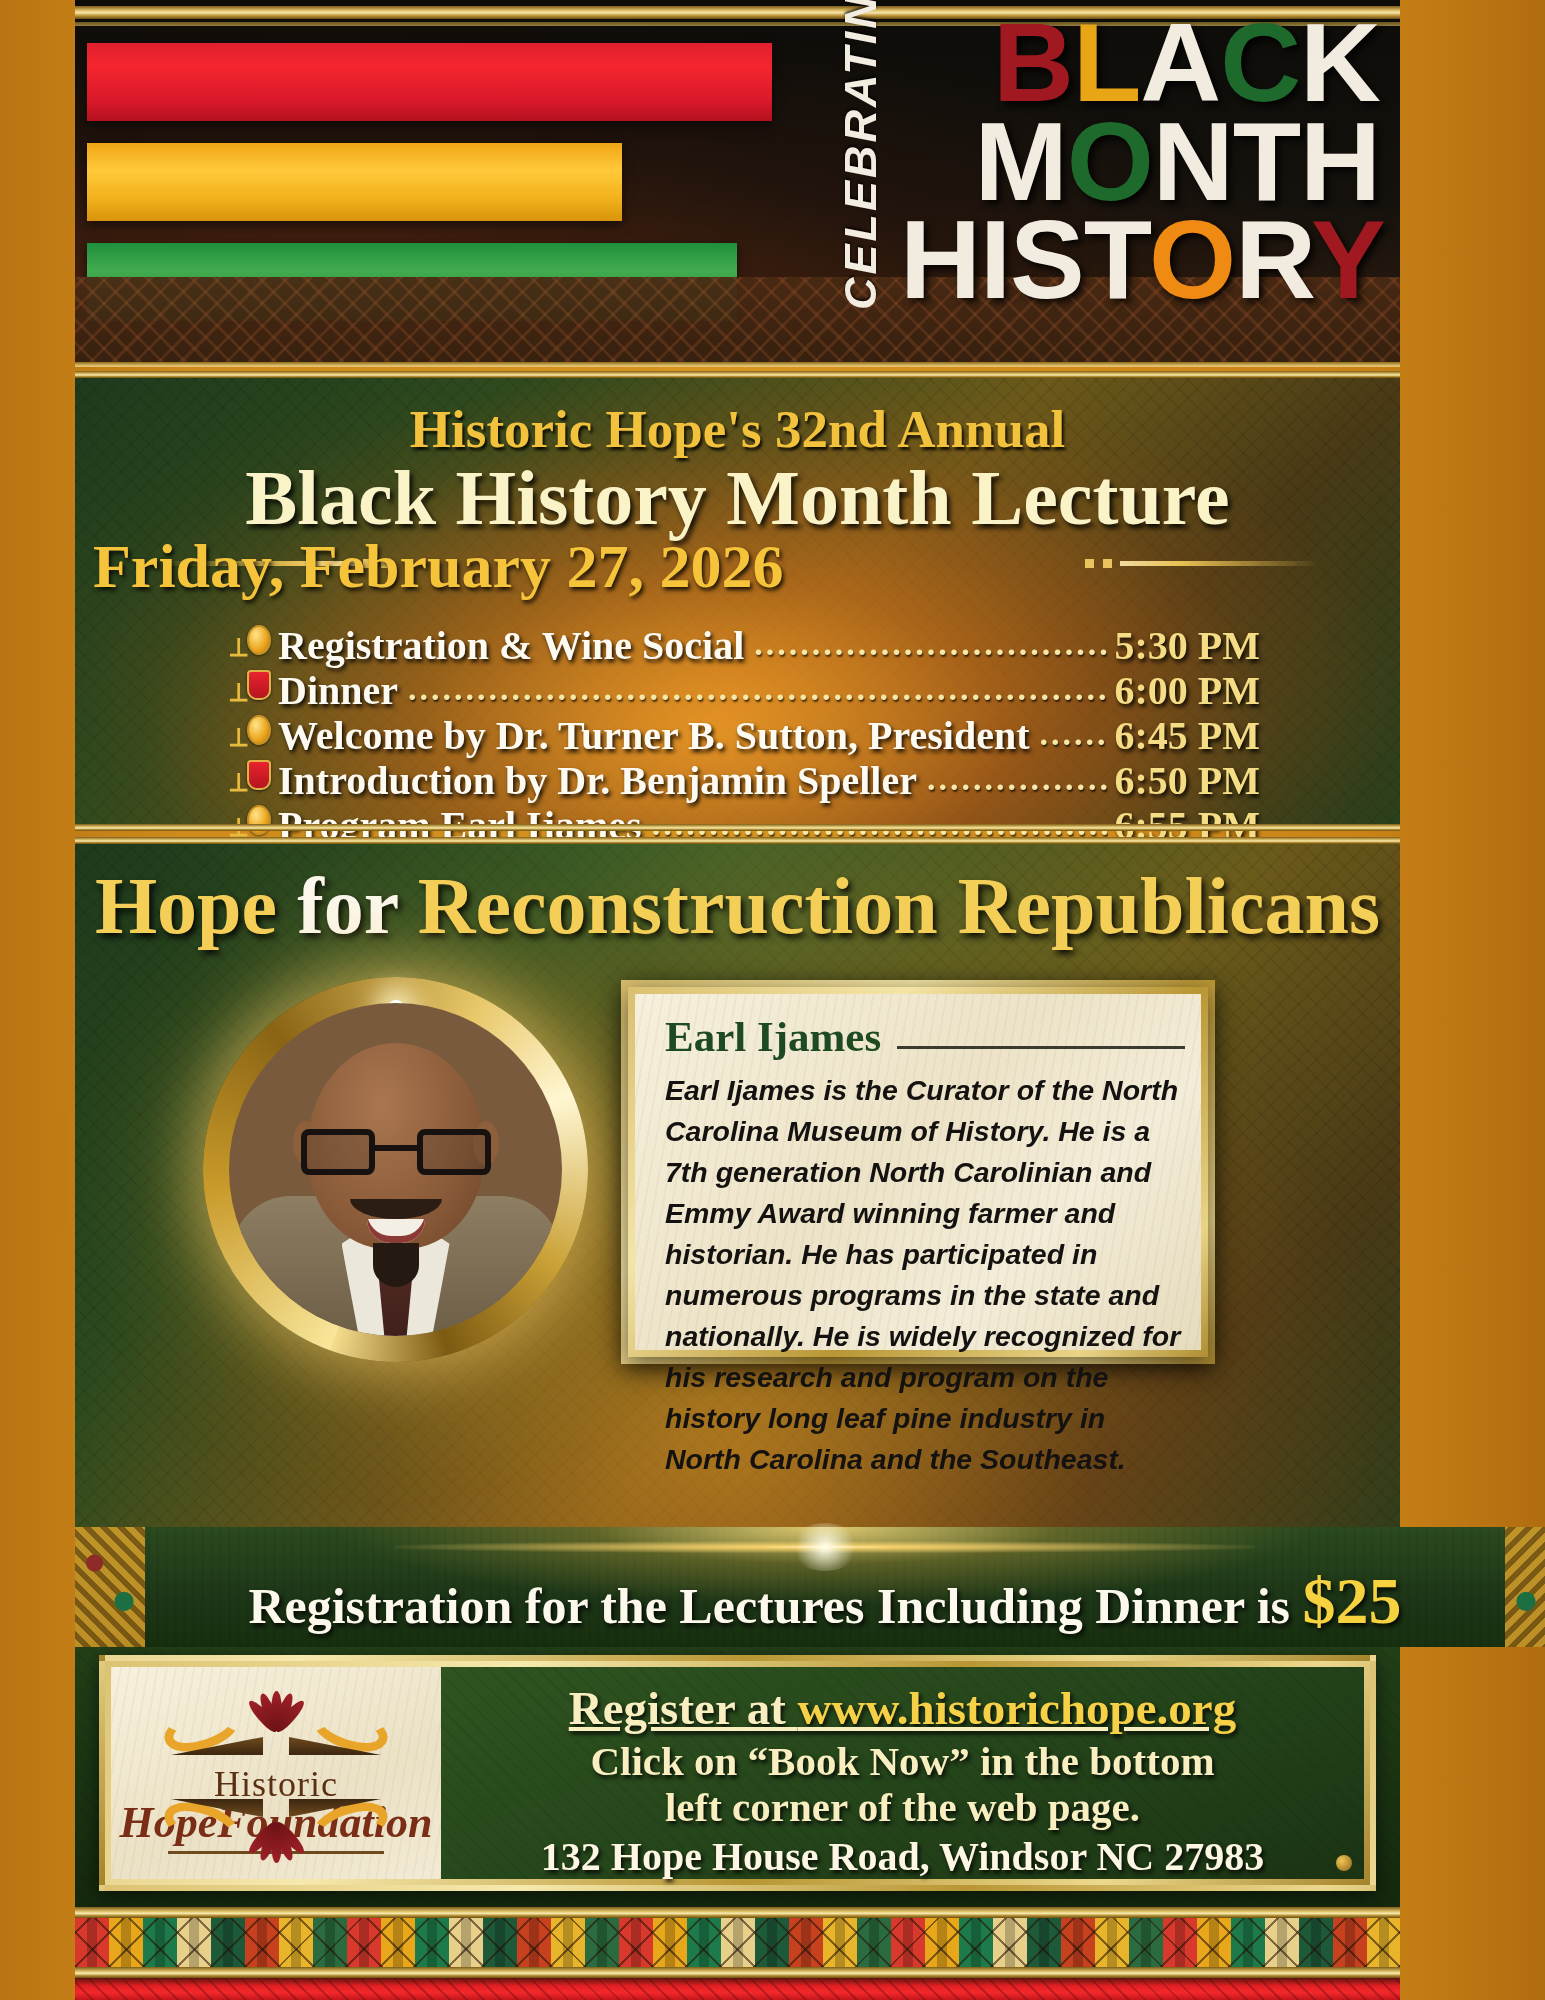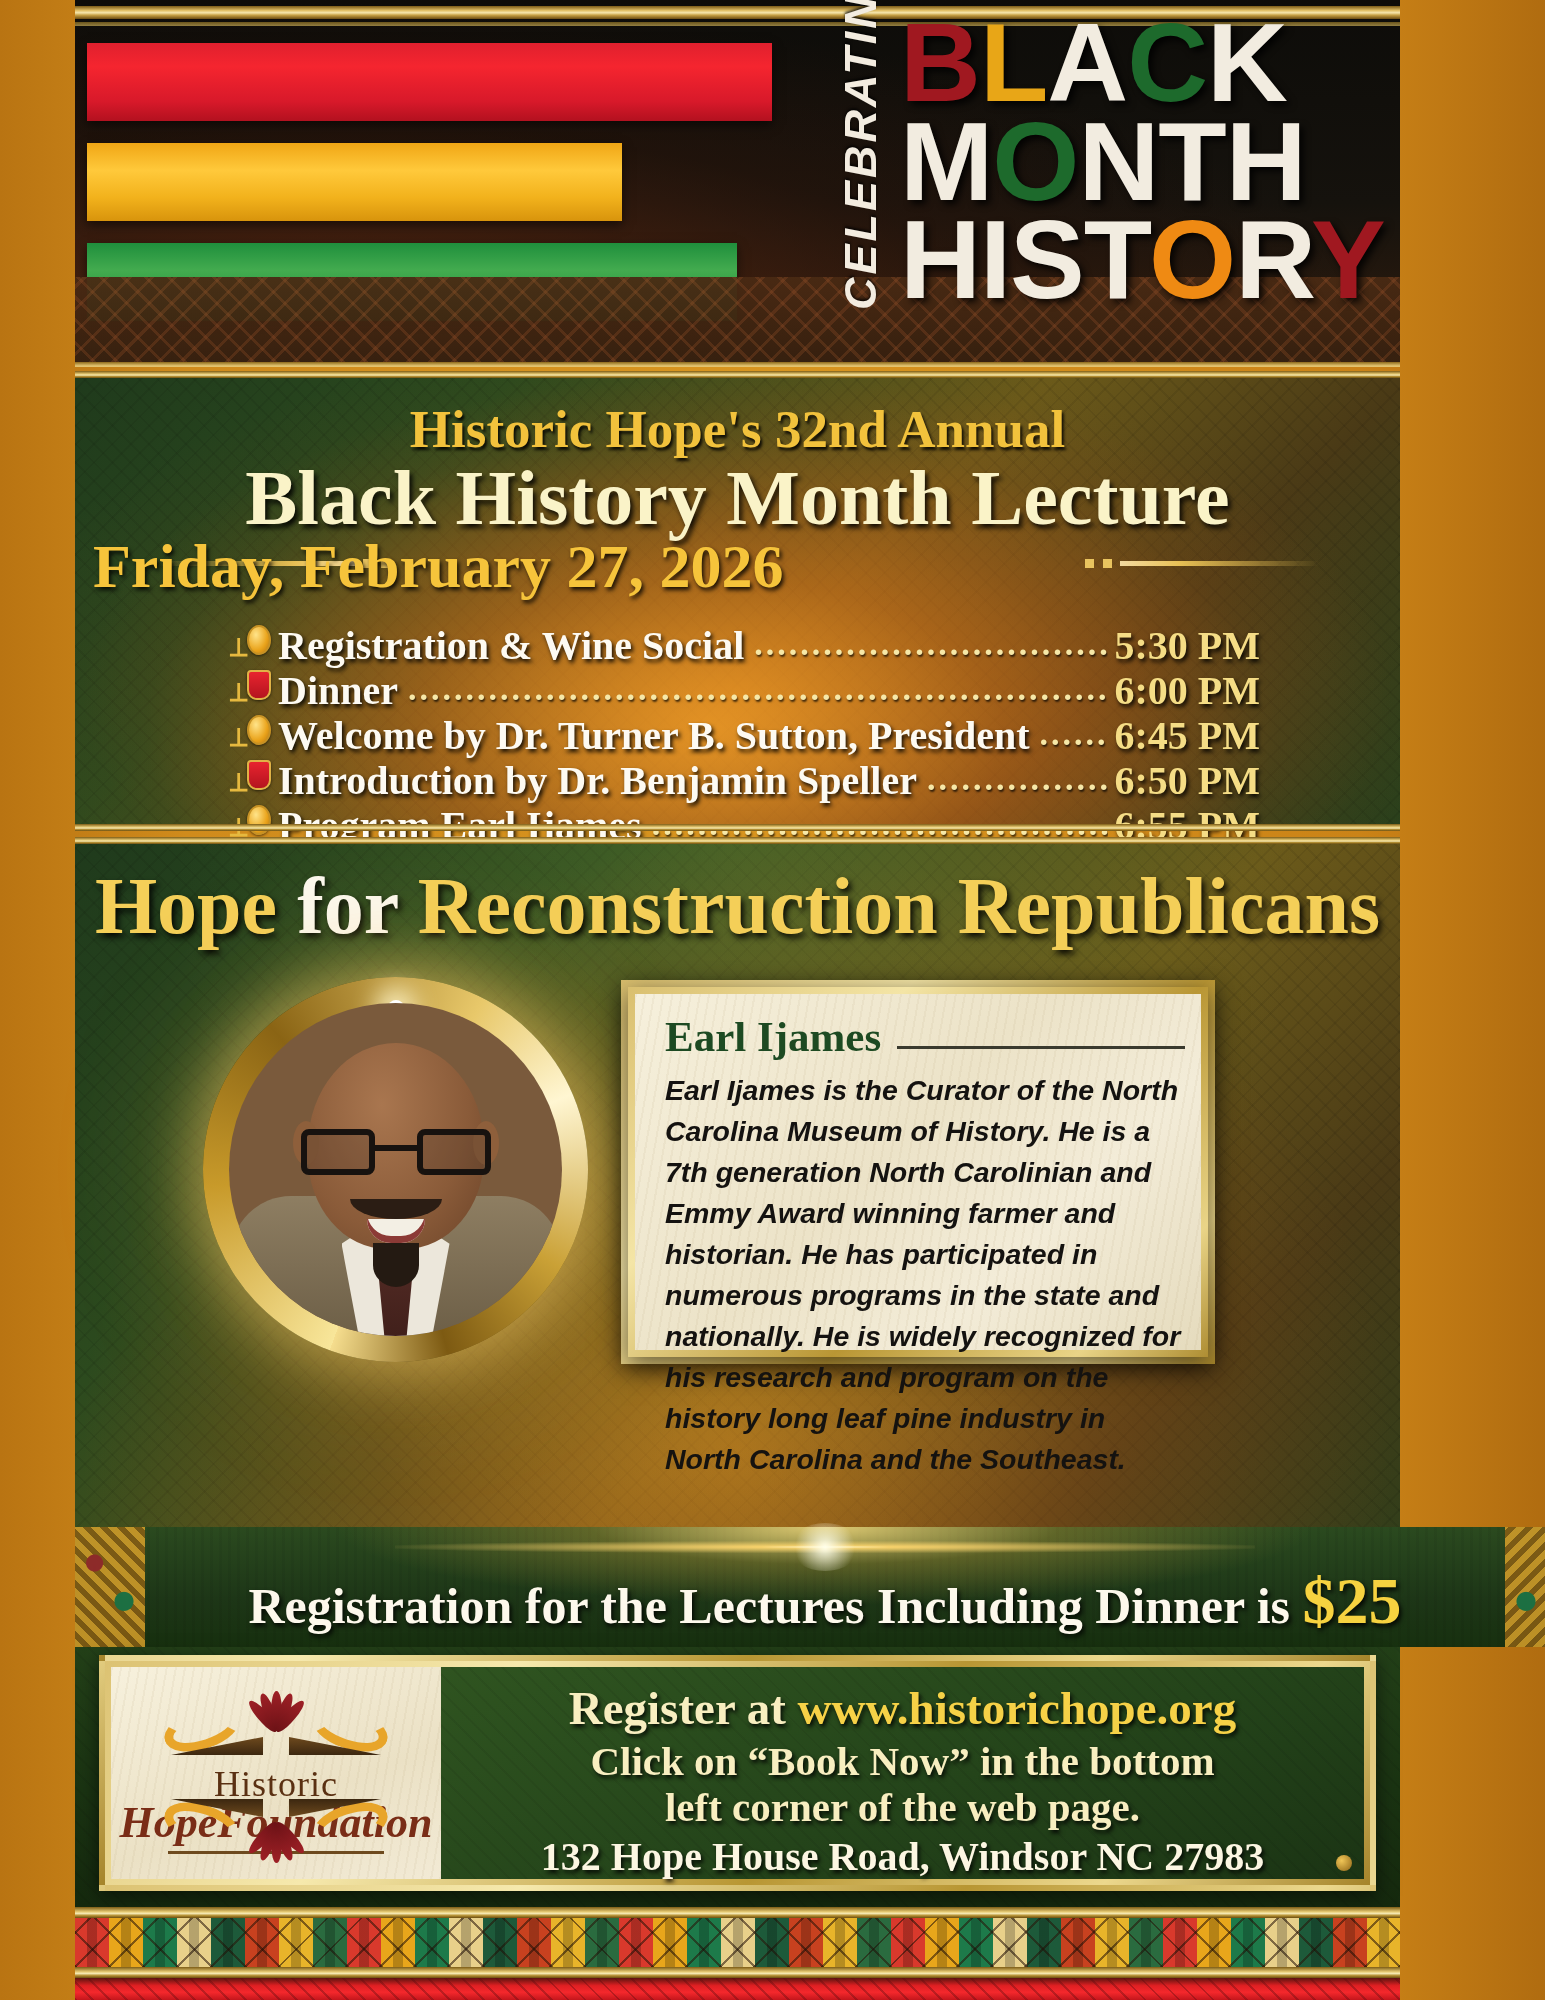--- a/index.html
+++ b/index.html
@@ -74,20 +74,21 @@
   }
 
   
   .bhm {
     position:absolute; left:825px; top:14px; width:480px;
     font-family:"Liberation Sans", sans-serif;
     font-weight:bold; line-height:.88;
     font-size:112px; letter-spacing:-1px;
     color:#f2ece0;
     text-shadow:4px 4px 7px rgba(0,0,0,.85);
+    text-align:right;
   }
   .bhm div { white-space:nowrap; }
   .bhm .cr { color:#a01820; }
   .bhm .cy { color:#e8a617; }
   .bhm .cg { color:#1d6a2c; }
   .bhm .co { color:#ef8a13; }
 
   
   .panel {
     position:absolute;
@@ -399,21 +400,21 @@
 
   .reg-right {
     flex:1 1 auto; position:relative;
     background:
       repeating-linear-gradient(45deg, rgba(0,0,0,.06) 0 2px, rgba(0,0,0,0) 2px 12px),
       linear-gradient(160deg,#2f5420,#24441a 55%,#1b3414);
     padding-top:8px;
   }
   .reg-line { text-align:center; white-space:nowrap; color:#f8eec0;
     text-shadow:2px 3px 4px rgba(0,0,0,.85); }
-  .reg-l1 { font-size:47px; font-weight:bold; margin-top:6px; }
+  .reg-l1 { font-size:47px; font-weight:bold; margin-top:6px;text-decoration:underline; }
   .reg-l1 .url { color:#f6d147; }
   .reg-l2 { font-size:41px; font-weight:bold; margin-top:2px; }
   .reg-l3 { font-size:41px; font-weight:bold; margin-top:-2px; }
   .reg-l4 { font-size:40px; font-weight:bold; margin-top:2px; color:#fcf6e2; }
   .tiny-dot {
     position:absolute; right:12px; bottom:8px; width:16px; height:16px;
     border-radius:50%; background:radial-gradient(circle at 35% 35%,#f0c557,#8e6416);
   }
 
   

